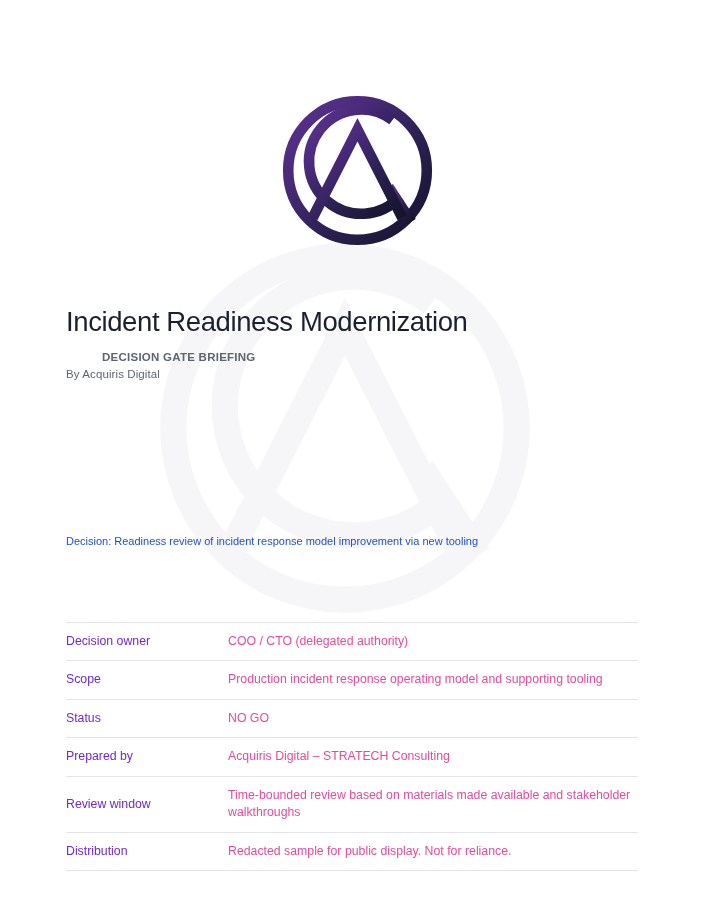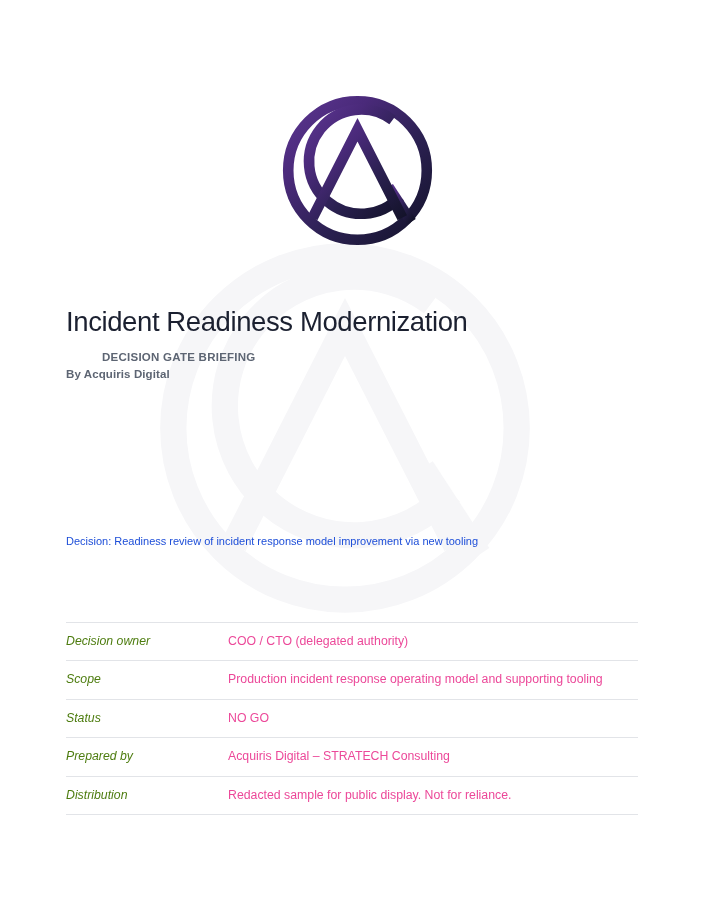--- a/index.html
+++ b/index.html
@@ -74,21 +74,21 @@
     font-size: 11.5px;
     font-weight: bold;
     color: #5d6573;
     letter-spacing: 0.25px;
     line-height: 1.28;
     margin: 0;
     padding-left: 36px;
   }
   .byline {
     font-size: 11.5px;
-    font-weight: bold;
+    font-weight: normal;
     color: #5d6573;
     letter-spacing: 0.1px;
     line-height: 1.28;
     margin: 2px 0 0 0;
   }
 
   
   .decision-line {
     position: absolute;
     left: 66px;
@@ -118,22 +118,21 @@
   }
   .meta-table td {
     padding: 10px 0 10px 0;
     vertical-align: top;
     font-size: 12.3px;
     color: #32383f;
     line-height: 1.42;
   }
   .meta-table td.k {
     width: 162px;
-    color: #4d7c0f;
-    font-style: italic;
+    color: #6d28d9;
   }
   .meta-table td.v {
     padding-left: 0;
     color: #ec4899;
   }
   .meta-table tr.two-line td.k {
     padding-top: 19px;
   }
 </style>
 </head>
@@ -202,20 +201,24 @@
         <td class="v">Production incident response operating model and supporting tooling</td>
       </tr>
       <tr>
         <td class="k">Status</td>
         <td class="v">NO GO</td>
       </tr>
       <tr>
         <td class="k">Prepared by</td>
         <td class="v">Acquiris Digital – STRATECH Consulting</td>
       </tr>
+      <tr class="two-line">
+        <td class="k">Review window</td>
+        <td class="v">Time-bounded review based on materials made available and stakeholder walkthroughs</td>
+      </tr>
       <tr>
         <td class="k">Distribution</td>
         <td class="v">Redacted sample for public display. Not for reliance.</td>
       </tr>
     </tbody>
   </table>
 
 </div>
 
 </body></html>

